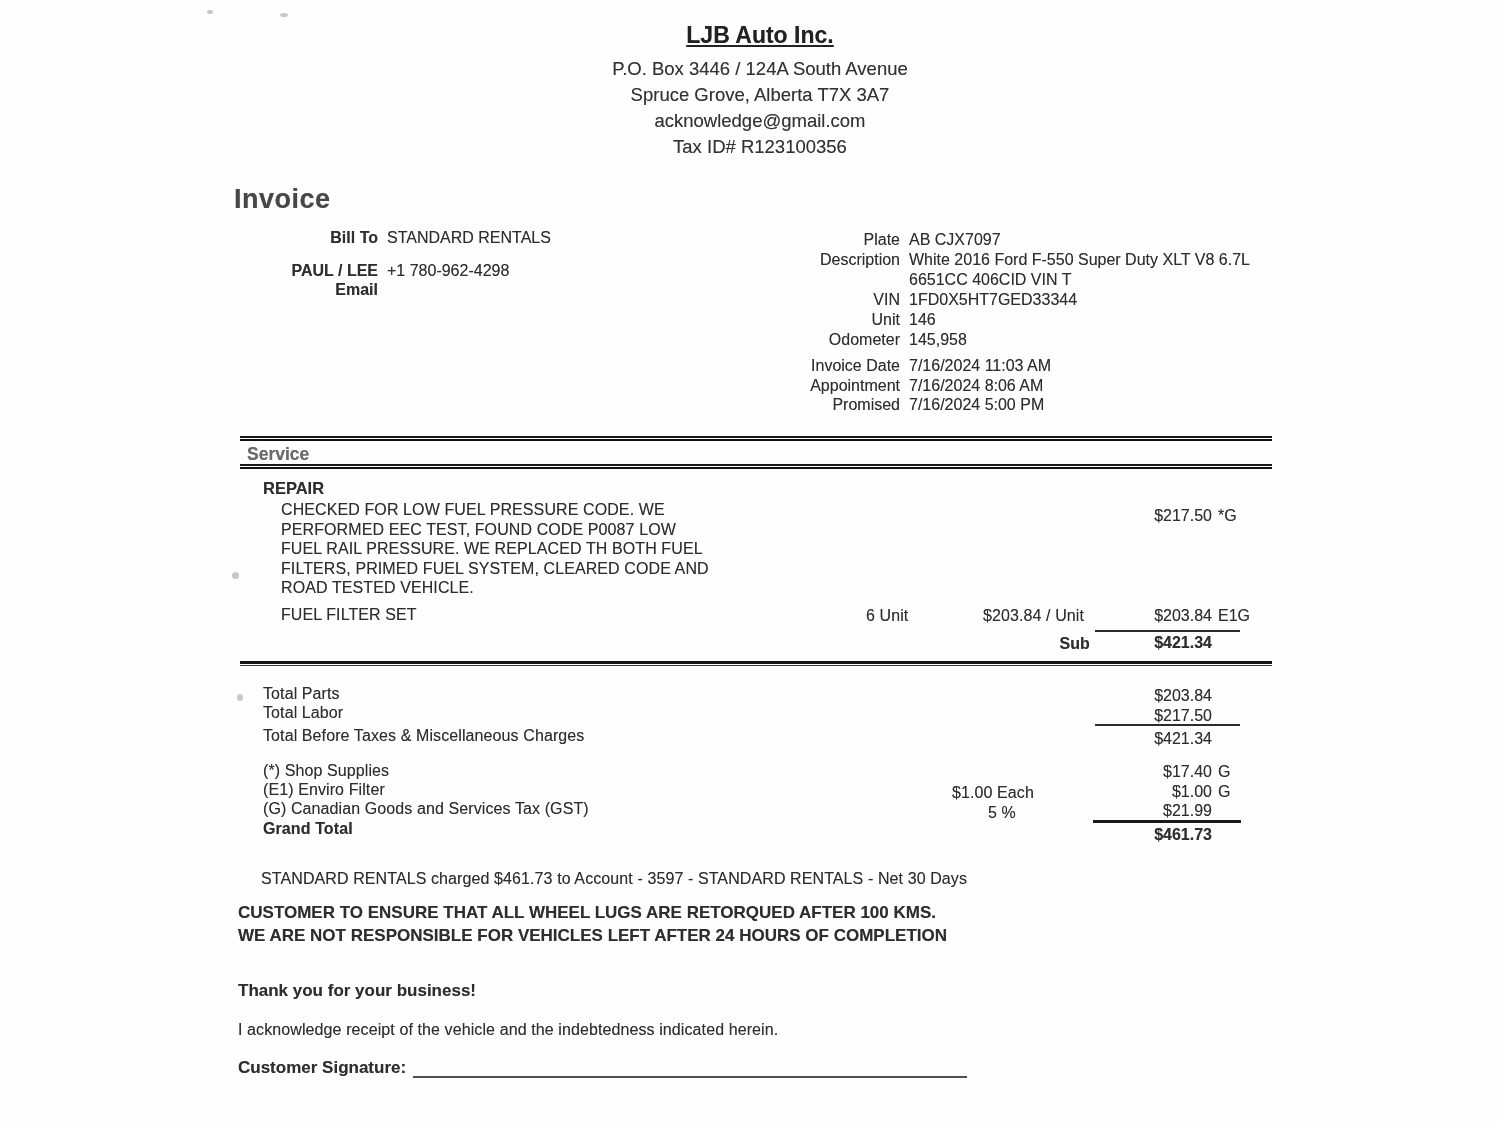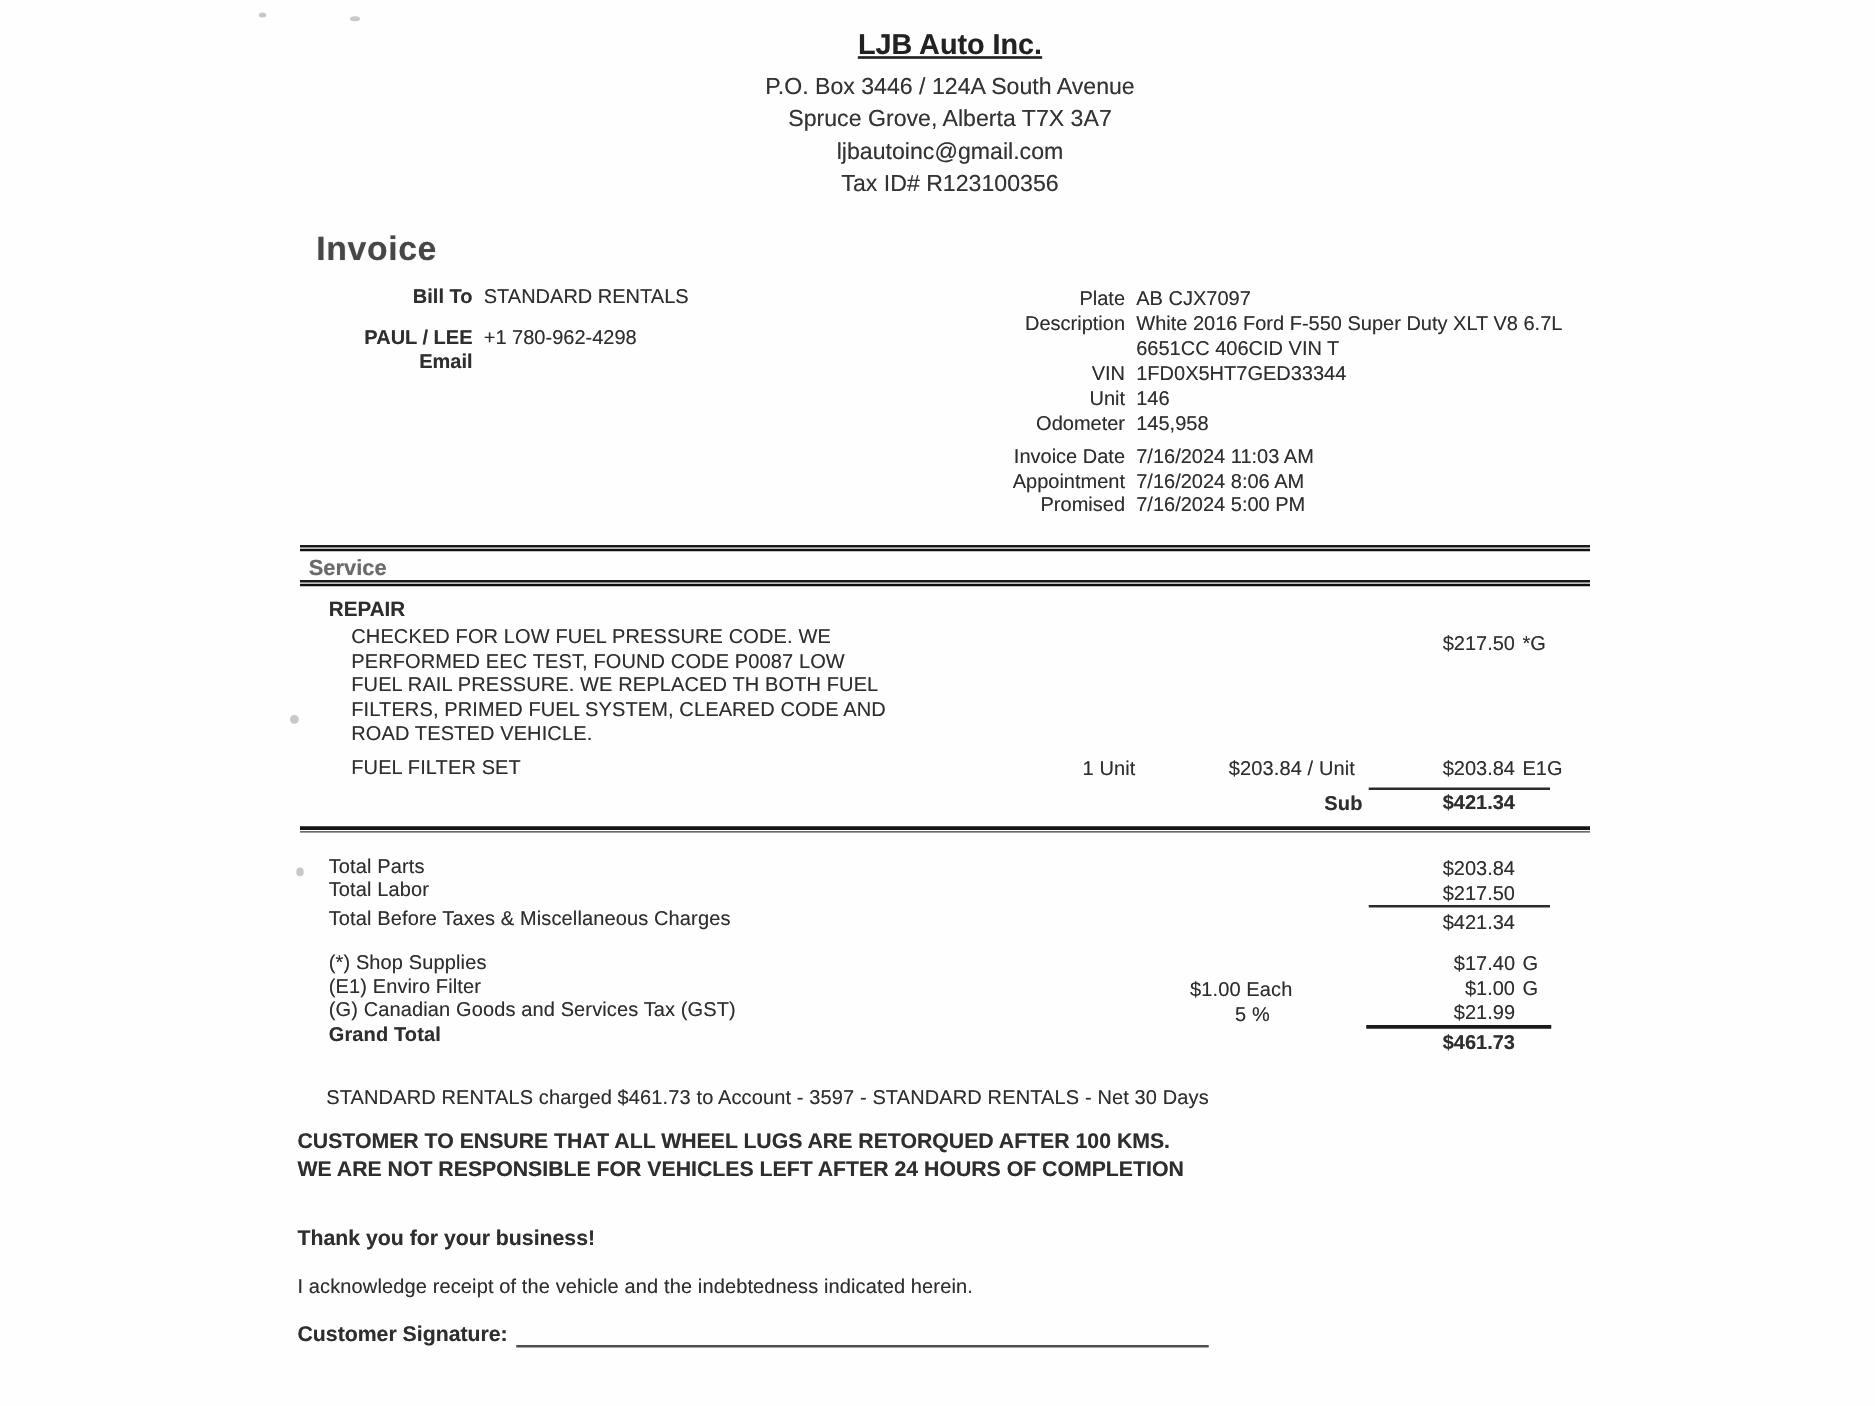--- a/index.html
+++ b/index.html
@@ -19,21 +19,21 @@
   .abs { position: absolute; }
   .b { font-weight: bold; }
 
   
   .header { left: 450px; top: 22px; width: 620px; text-align: center; }
   .header .company { font-size: 23px; font-weight: bold; color: #222; margin-bottom: 7px; text-decoration: underline; }
   .header .hline { font-size: 18.5px; line-height: 26px; color: #333; }
 
   
   .invoice-title {
-    left: 253px; top: 184px;
+    left: 234px; top: 184px;
     font-size: 27px; font-weight: 600; color: #474747;
     letter-spacing: 0.5px;
     text-shadow: 0 0 0.8px rgba(70,70,70,0.5);
   }
 
   
   .kvrow { white-space: nowrap; font-size: 16px; line-height: 19px; }
   .kvrow .lbl { display: inline-block; text-align: right; vertical-align: top; }
   .kvrow .val { display: inline-block; padding-left: 9px; text-align: left; vertical-align: top; }
   .narrow .lbl { width: 142px; font-weight: bold; }
@@ -88,21 +88,21 @@
 
   <div class="speck" style="left:207px; top:10px; width:6px; height:4px;"></div>
   <div class="speck" style="left:280px; top:13px; width:8px; height:4px;"></div>
   <div class="speck" style="left:232px; top:572px; width:7px; height:7px;"></div>
   <div class="speck" style="left:237px; top:694px; width:6px; height:7px;"></div>
 
   <div class="abs header">
     <div class="company">LJB Auto Inc.</div>
     <div class="hline">P.O. Box 3446 / 124A South Avenue</div>
     <div class="hline">Spruce Grove, Alberta T7X 3A7</div>
-    <div class="hline">ljbautoinc@gmail.com</div>
+    <div class="hline">acknowledge@gmail.com</div>
     <div class="hline">Tax ID# R123100356</div>
   </div>
 
   <div class="abs invoice-title">Invoice</div>
 
   <div class="abs billto narrow">
     <div class="kvrow">
       <span class="lbl">Bill To</span><span class="val">STANDARD RENTALS</span>
     </div>
     <div class="gap"></div>
@@ -155,21 +155,21 @@
     <div>PERFORMED EEC TEST, FOUND CODE P0087 LOW</div>
     <div>FUEL RAIL PRESSURE. WE REPLACED TH BOTH FUEL</div>
     <div>FILTERS, PRIMED FUEL SYSTEM, CLEARED CODE AND</div>
     <div>ROAD TESTED VEHICLE.</div>
   </div>
   <div class="abs amtrow" style="left:1092px; top:507px;">
     <span class="amt">$217.50</span><span class="code">*G</span>
   </div>
 
   <div class="abs body-text" style="left:281px; top:605px;">FUEL FILTER SET</div>
-  <div class="abs body-text" style="left:866px; top:606px;">1 Unit</div>
+  <div class="abs body-text" style="left:866px; top:606px;">6 Unit</div>
   <div class="abs body-text" style="left:983px; top:606px;">$203.84 / Unit</div>
   <div class="abs amtrow" style="left:1092px; top:607px;">
     <span class="amt">$203.84</span><span class="code">E1G</span>
   </div>
 
   <div class="abs col-rule" style="top:630px;"></div>
   <div class="abs body-text b" style="left:983px; top:634px; width:107px; text-align:right;">Sub</div>
   <div class="abs amtrow b" style="left:1092px; top:634px;">
     <span class="amt">$421.34</span>
   </div>

